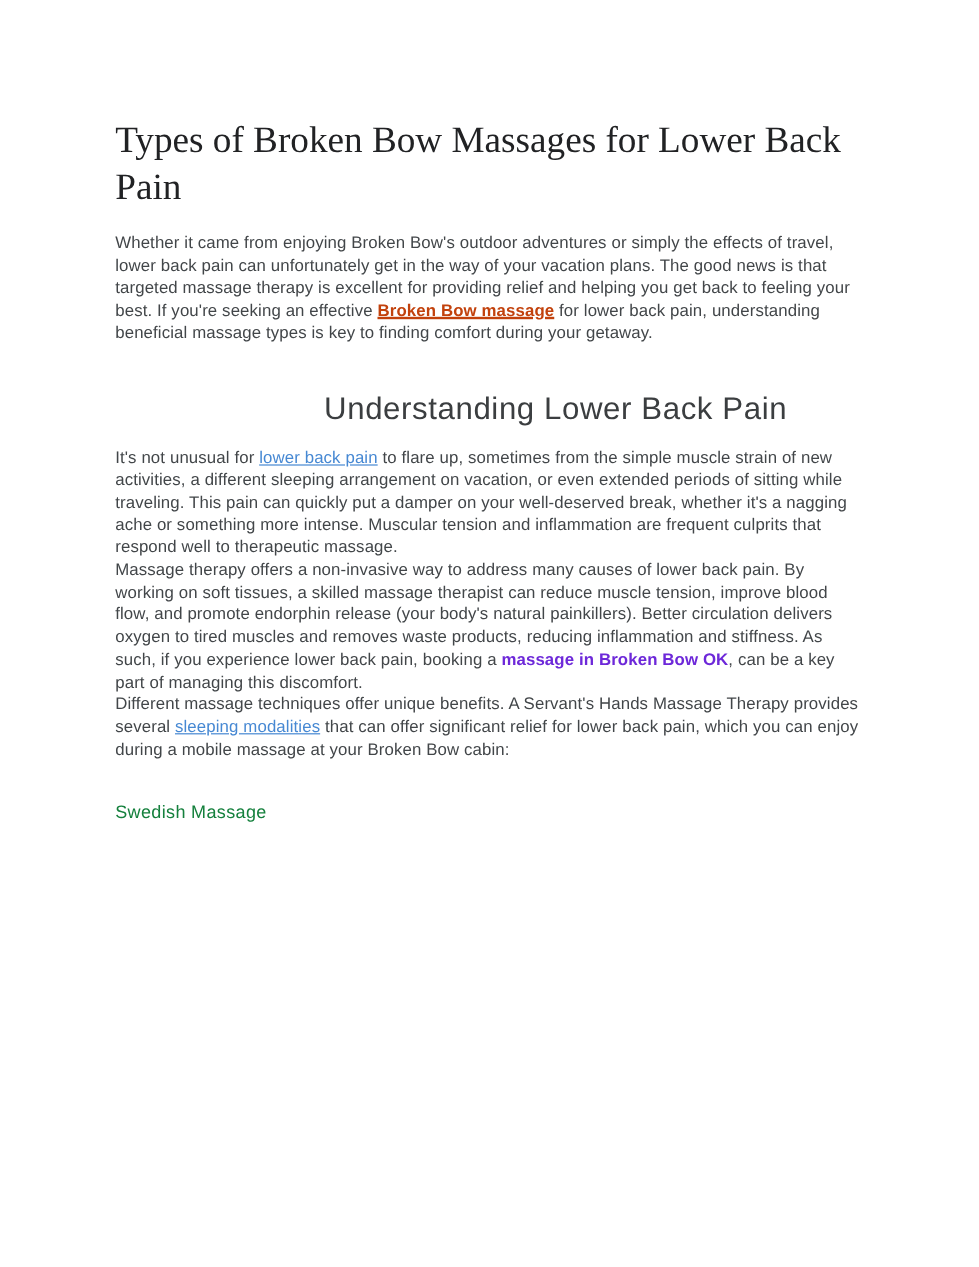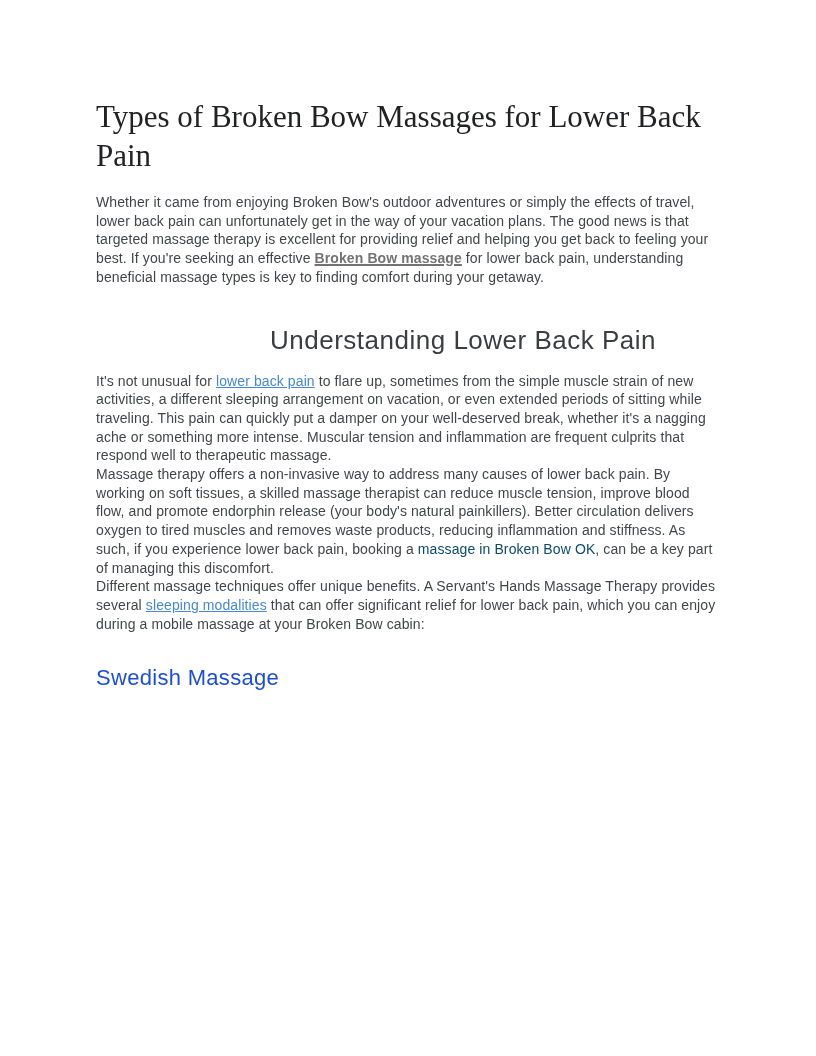--- a/index.html
+++ b/index.html
@@ -35,41 +35,41 @@
     line-height: 48px;
     letter-spacing: 0.5px;
     color: #3b3e40;
     max-width: 560px;
     margin: 29px 0 8px 0;
     text-align: right;
   }
   h3.sub-heading {
     font-family: "Liberation Sans", "DejaVu Sans", sans-serif;
     font-weight: 400;
-    font-size: 22px;
+    font-size: 15px;
     line-height: 24px;
     letter-spacing: 0.3px;
-    color: #1d4ed8;
+    color: #15803d;
     margin: 33px 0 0 0;
   }
   a.inline-link {
     color: #4688d3;
     text-decoration: underline;
     cursor: pointer;
   }
   a.inline-link-bold {
-    color: #737373;
+    color: #c2410c;
     font-weight: 700;
     text-decoration: underline;
     text-decoration-thickness: 2px;
     cursor: pointer;
   }
   .bold-run {
-    font-weight: 400;
-    color: #0c4a6e;
+    font-weight: 700;
+    color: #6d28d9;
   }
 </style>
 </head>
 <body>
 
 <div class="page">
   <div class="content">
 
     <h1 class="article-title">Types of Broken Bow Massages for Lower Back Pain</h1>
 

